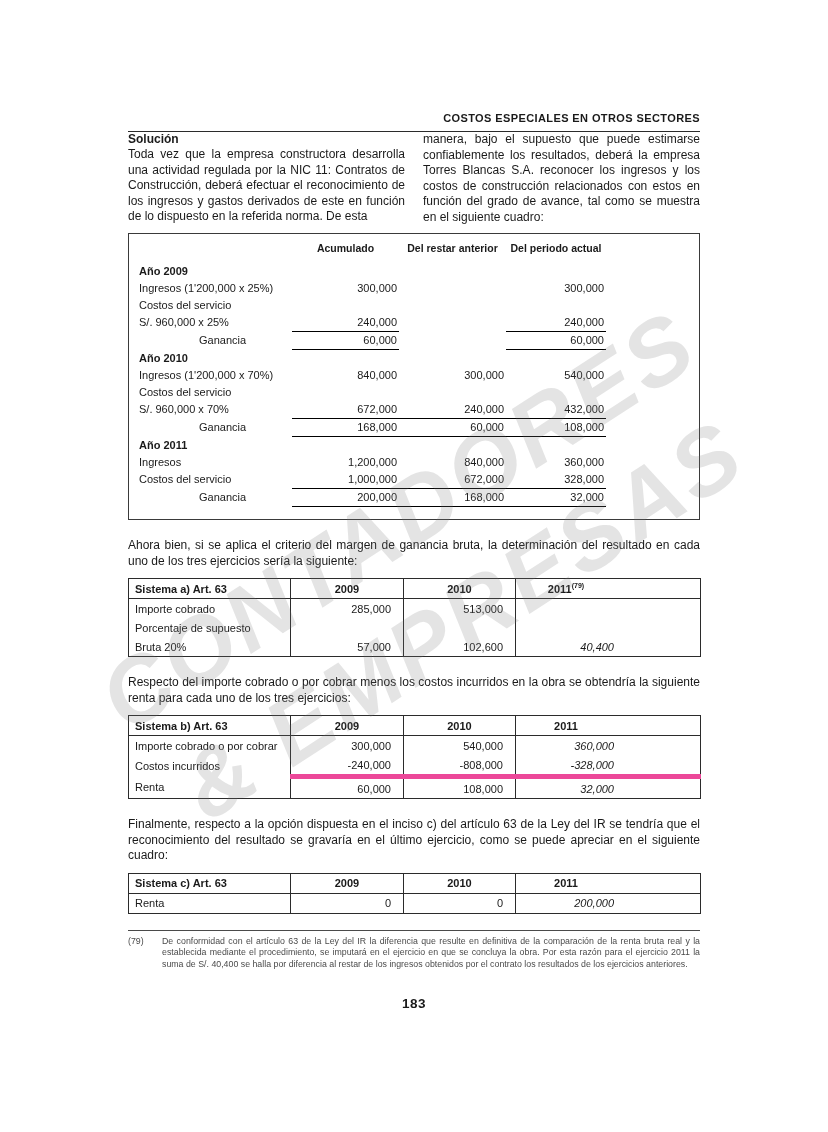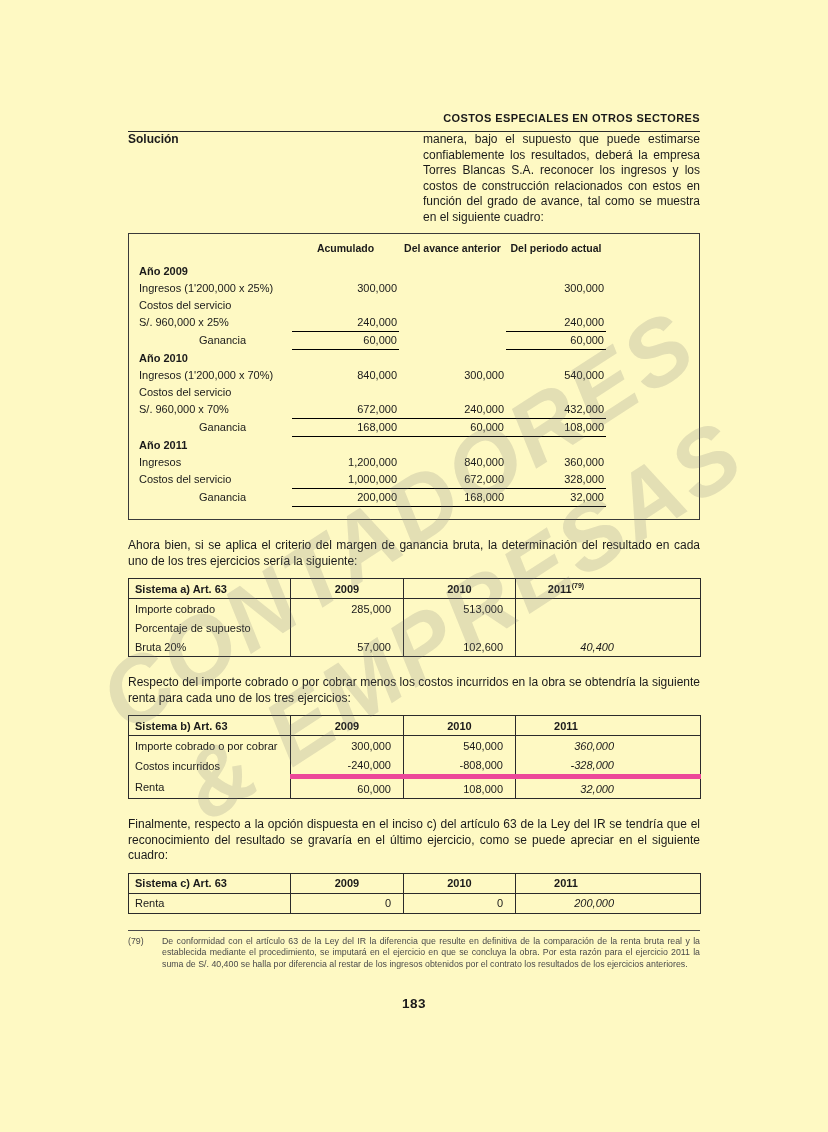--- a/index.html
+++ b/index.html
@@ -1,20 +1,20 @@
 <!DOCTYPE html>
 <html><head>
 <meta charset="utf-8">
 <style>
   html,body { margin:0; padding:0; background:#e8e8e8; }
   .page {
     position: relative;
     width: 828px; height: 1132px;
     margin: 0 auto;
-    background: #fef9c3;
+    background: #ffffff;
     overflow: hidden;
     font-family: "Liberation Sans", sans-serif;
     color: #1a1a1a;
   }
   .content {
     position: absolute;
     left: 128px; top: 104px;
     width: 572px;
   }
   
@@ -123,39 +123,40 @@
 <div class="page">
 
   <div class="content">
 
     <div class="running-head">COSTOS ESPECIALES EN OTROS SECTORES</div>
     <div class="head-rule"></div>
 
     <div class="intro">
       <div class="col">
         <h3>Solución</h3>
+        <p>Toda vez que la empresa constructora desarrolla una actividad regulada por la NIC 11: Contratos de Construcción, deberá efectuar el reconocimiento de los ingresos y gastos derivados de este en función de lo dispuesto en la referida norma. De esta</p>
       </div>
       <div class="col">
         <p>manera, bajo el supuesto que puede estimarse confiablemente los resultados, deberá la empresa Torres Blancas S.A. reconocer los ingresos y los costos de construcción relacionados con estos en función del grado de avance, tal como se muestra en el siguiente cuadro:</p>
       </div>
     </div>
 
     <div class="main-box">
       <table class="mt">
         <colgroup>
             <col class="c-lbl">
             <col class="c-n1">
             <col class="c-n2">
             <col class="c-n3">
           </colgroup>
         <thead>
           <tr>
             <th></th>
             <th>Acumulado</th>
-            <th>Del avance anterior</th>
+            <th>Del restar anterior</th>
             <th>Del periodo actual</th>
           </tr>
         </thead>
         <tbody>
           <tr class="year">
               <td class="lbl" colspan="4">Año 2009</td>
             </tr>
           <tr>
               <td class="lbl">Ingresos (1'200,000 x 25%)</td>
               <td class="num">300,000</td>

